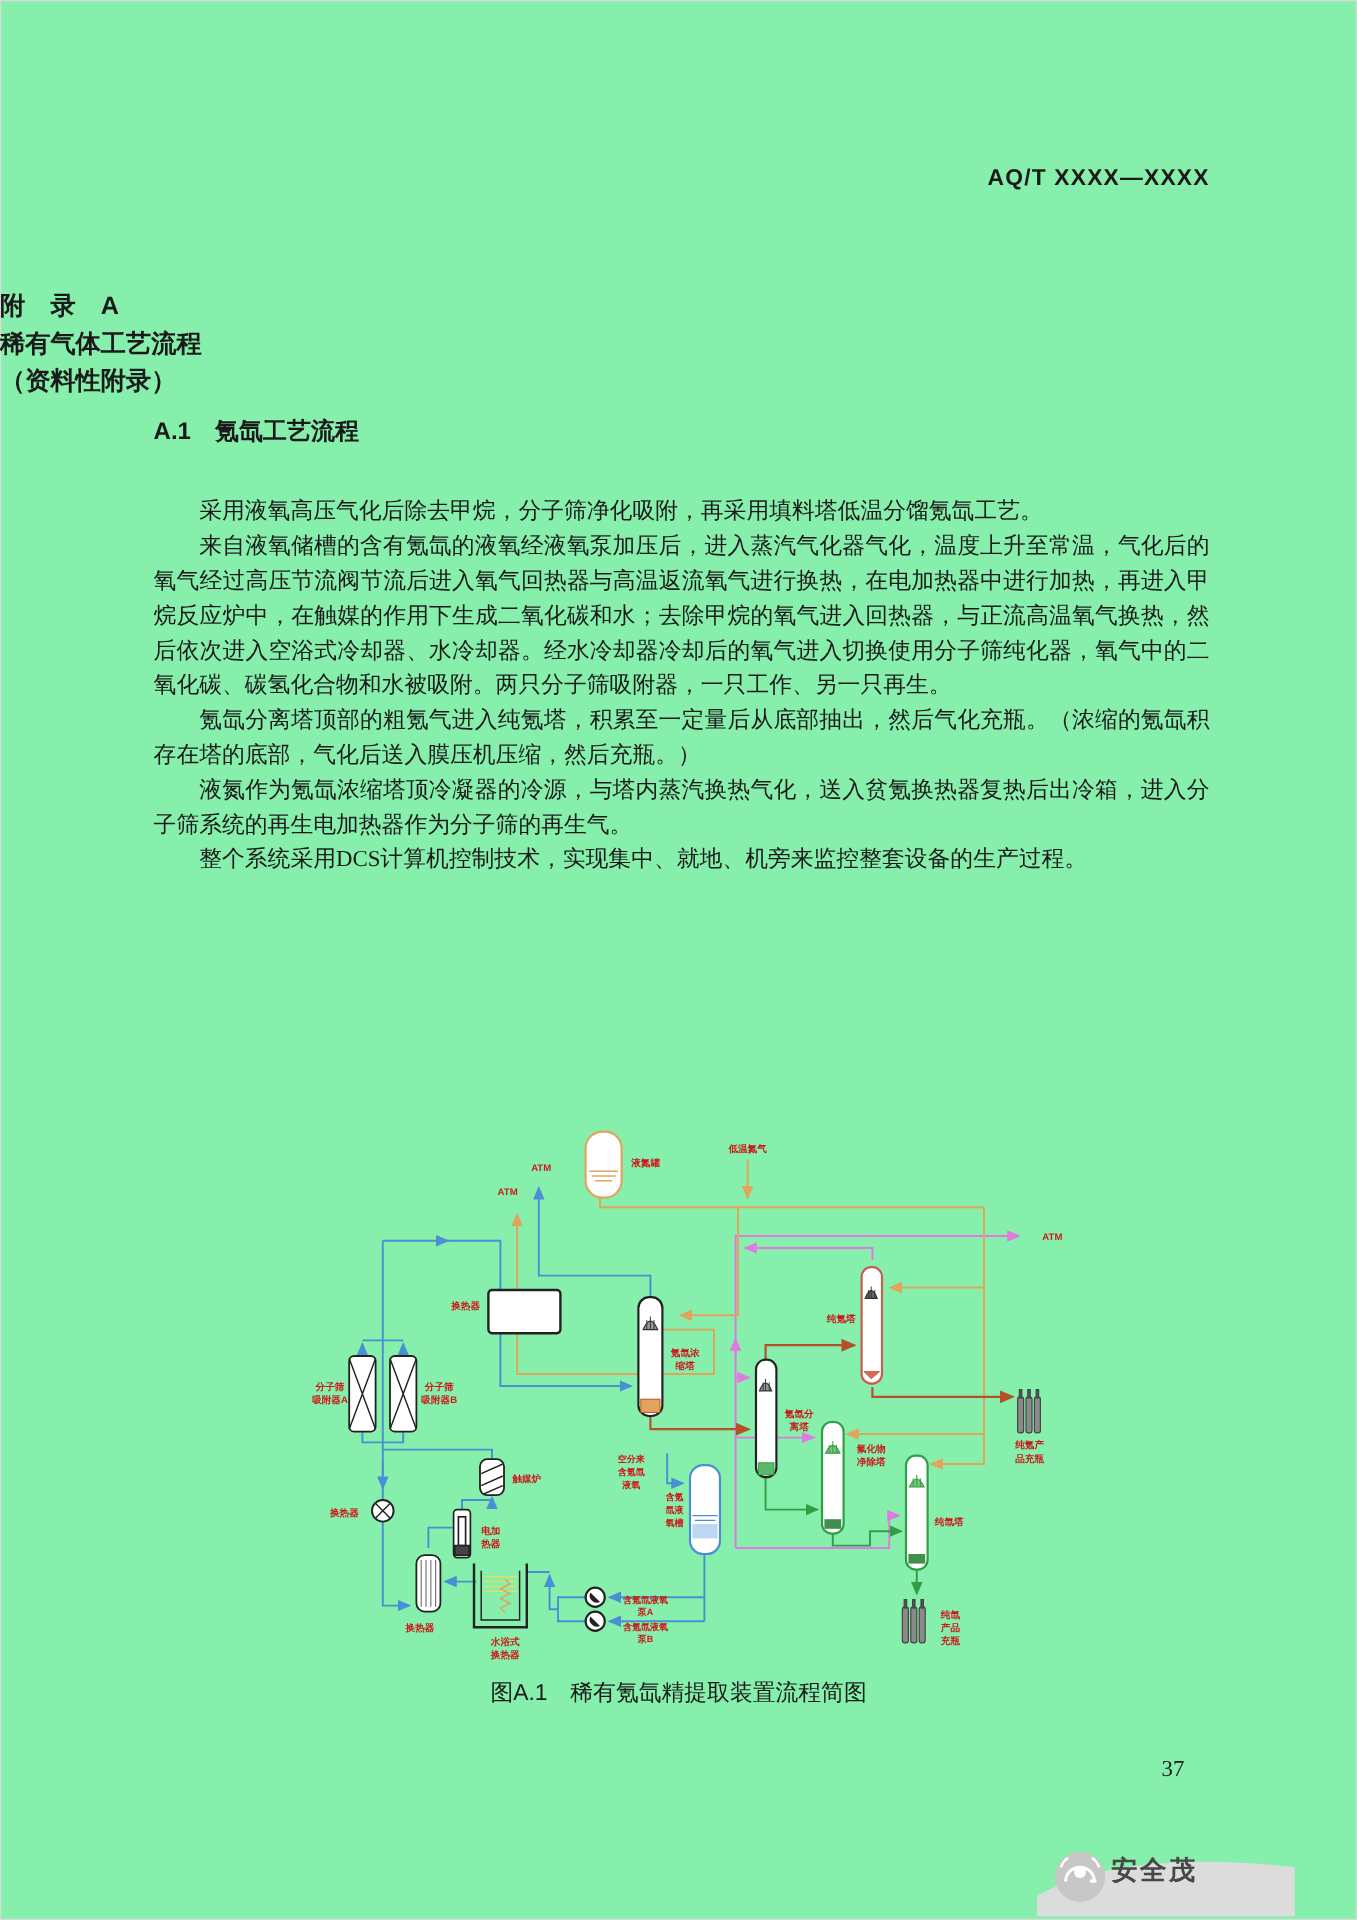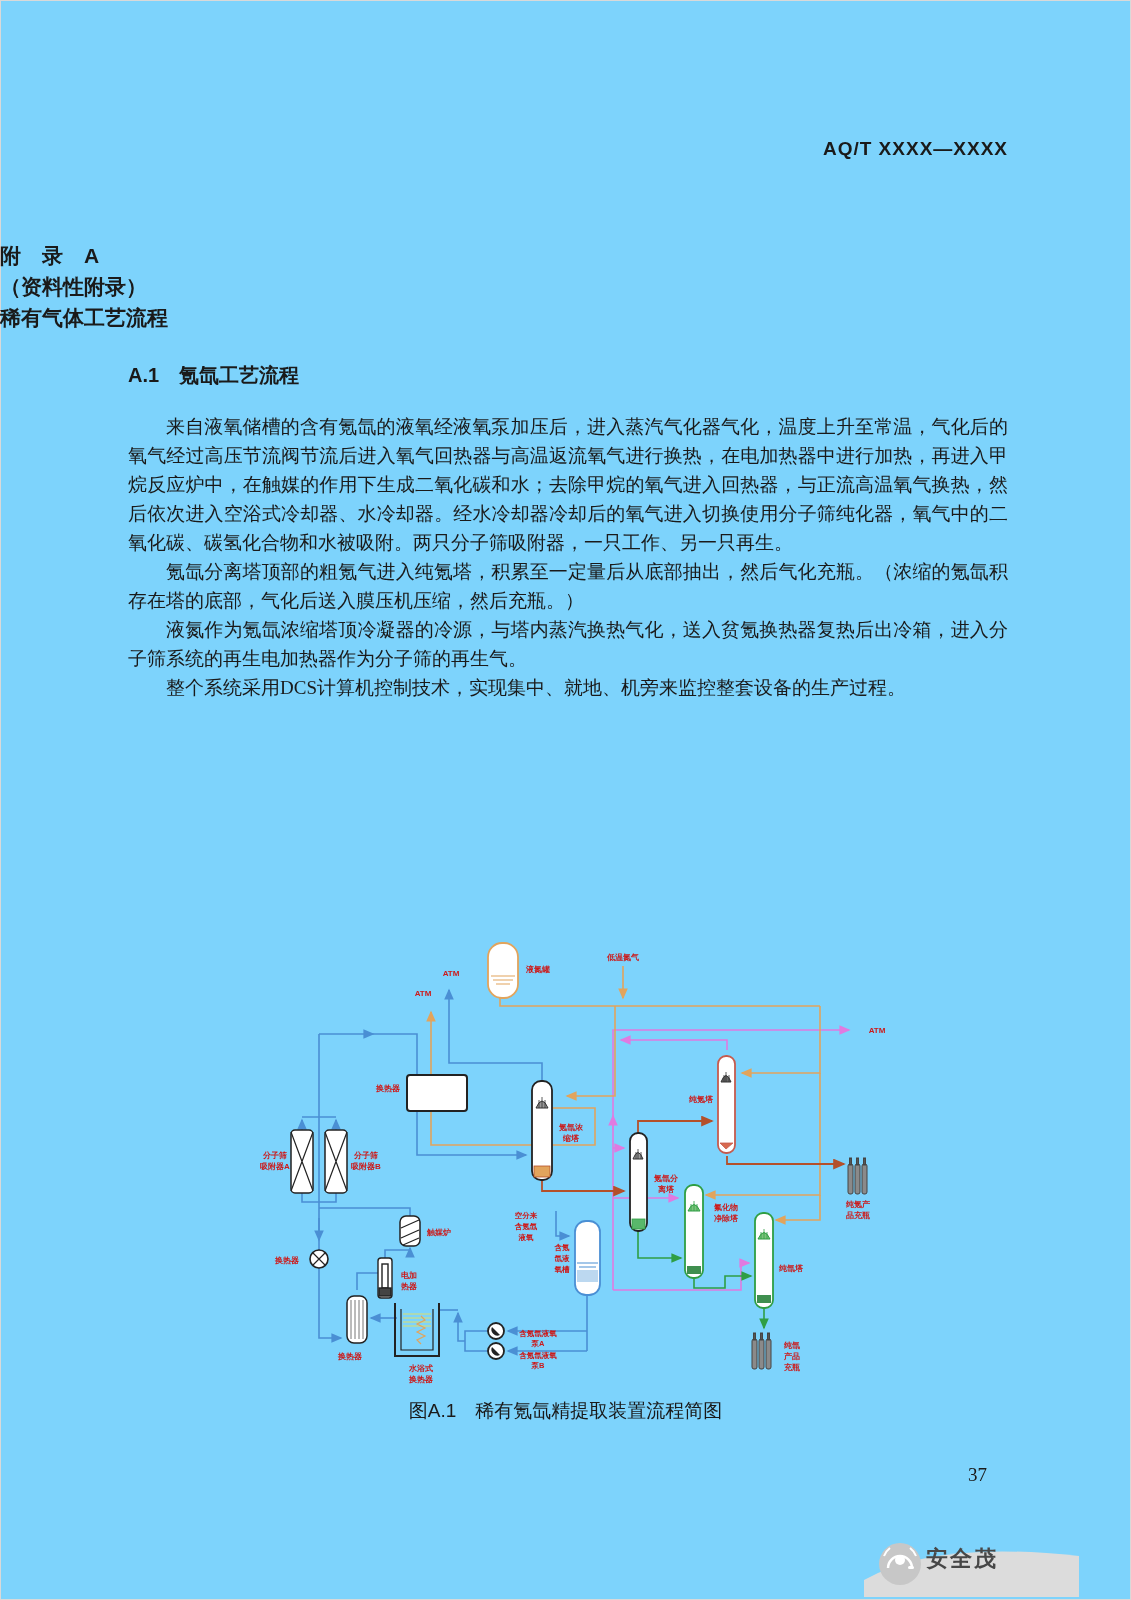--- a/index.html
+++ b/index.html
@@ -1,32 +1,32 @@
 <!DOCTYPE html>
 <html><head>
 <meta charset="utf-8">
 <style>
   html,body{margin:0;padding:0;background:#ffffff;}
   .page{
-    position:relative;width:1131px;height:1600px;background:#7dd3fc;
+    position:relative;width:1131px;height:1600px;background:#86efac;
     font-family:"Liberation Serif",serif;color:#1a1a1a;overflow:hidden;
     box-shadow:inset 0 0 0 1px #d9d9d9;
   }
   .doc-code{
     position:absolute;top:138px;right:123px;
     font-family:"Liberation Sans",sans-serif;font-weight:bold;
     font-size:19px;letter-spacing:1px;
   }
   .title-block{
     position:absolute;top:240px;left:0;width:100%;text-align:left;
     font-family:"Liberation Sans",sans-serif;font-weight:bold;
     font-size:21px;line-height:31px;
   }
   .section-heading{
-    position:absolute;top:362px;left:128px;
+    position:absolute;top:346px;left:128px;
     font-family:"Liberation Sans",sans-serif;font-weight:bold;font-size:20px;
   }
   .body-text{
     position:absolute;top:412px;left:128px;width:880px;
     font-size:19px;line-height:29px;text-align:justify;
   }
   .body-text p{margin:0;text-indent:2em;}
   .figure-wrap{position:absolute;left:225px;top:918px;width:680px;height:470px;}
   .figure-caption{
     position:absolute;top:1398px;left:0;width:100%;text-align:center;
@@ -47,27 +47,28 @@
 </style>
 </head>
 <body>
 
 <div class="page">
 
   <div class="doc-code">AQ/T XXXX—XXXX</div>
 
   <div class="title-block">
     <div>附　录　A</div>
+    <div>稀有气体工艺流程</div>
     <div>（资料性附录）</div>
-    <div>稀有气体工艺流程</div>
   </div>
 
   <div class="section-heading">A.1　氪氙工艺流程</div>
 
   <div class="body-text">
+    <p>采用液氧高压气化后除去甲烷，分子筛净化吸附，再采用填料塔低温分馏氪氙工艺。</p>
     <p>来自液氧储槽的含有氪氙的液氧经液氧泵加压后，进入蒸汽气化器气化，温度上升至常温，气化后的氧气经过高压节流阀节流后进入氧气回热器与高温返流氧气进行换热，在电加热器中进行加热，再进入甲烷反应炉中，在触媒的作用下生成二氧化碳和水；去除甲烷的氧气进入回热器，与正流高温氧气换热，然后依次进入空浴式冷却器、水冷却器。经水冷却器冷却后的氧气进入切换使用分子筛纯化器，氧气中的二氧化碳、碳氢化合物和水被吸附。两只分子筛吸附器，一只工作、另一只再生。</p>
     <p>氪氙分离塔顶部的粗氪气进入纯氪塔，积累至一定量后从底部抽出，然后气化充瓶。（浓缩的氪氙积存在塔的底部，气化后送入膜压机压缩，然后充瓶。）</p>
     <p>液氮作为氪氙浓缩塔顶冷凝器的冷源，与塔内蒸汽换热气化，送入贫氪换热器复热后出冷箱，进入分子筛系统的再生电加热器作为分子筛的再生气。</p>
     <p>整个系统采用DCS计算机控制技术，实现集中、就地、机旁来监控整套设备的生产过程。</p>
   </div>
 
   <div class="figure-wrap">
   <svg width="680" height="470" viewBox="0 0 680 470">
     <defs>
       <marker id="mb" markerWidth="8" markerHeight="8" refX="6" refY="3" orient="auto">

